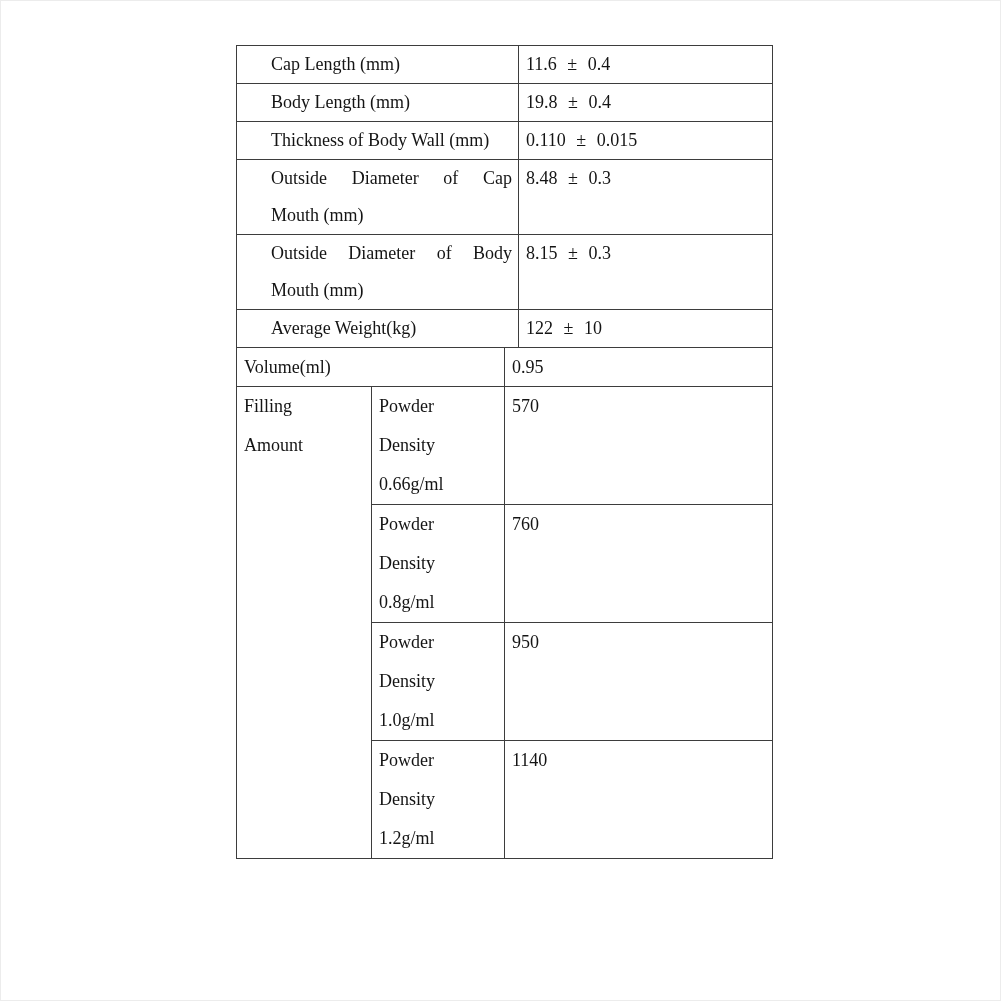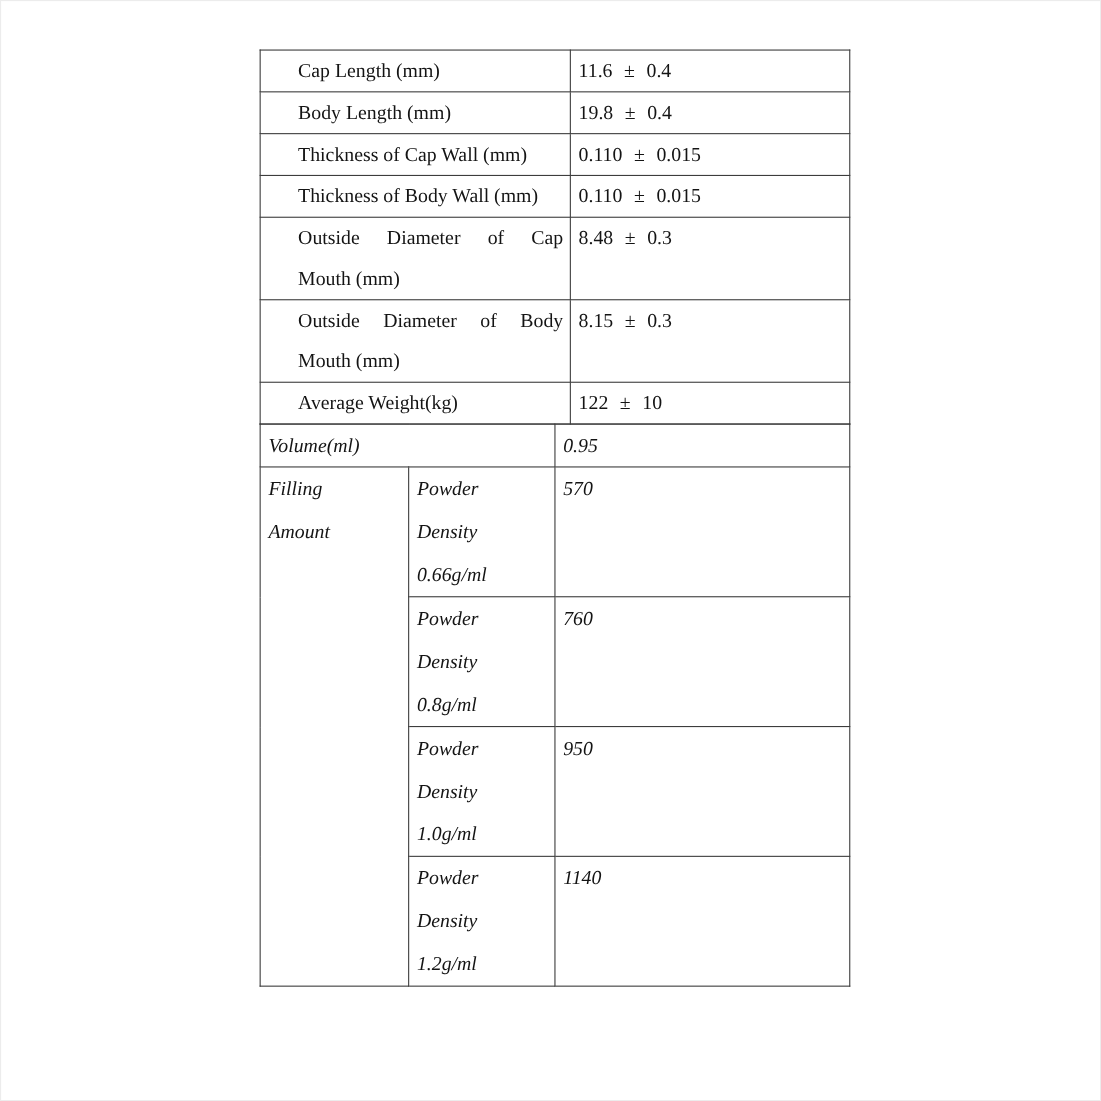--- a/index.html
+++ b/index.html
@@ -33,21 +33,21 @@
     overflow: hidden;
   }
   
   .t1 td { line-height: 37px; }
   .t1 tr.single { height: 38px; }
   .t1 tr.double { height: 75px; }
   .t1 .lbl { padding-left: 34px; padding-right: 6px; }
   .val { padding-left: 7px; word-spacing: 6px; }
   .jline { text-align: justify; text-align-last: justify; font-family: Liberation Serif, serif; }
   
-  .t2 { margin-top: -1px; font-style: italic; }
+  .t2 { margin-top: -1px; }
   .t2 td { line-height: 39px; padding-left: 7px; }
   .t2 tr.vol { height: 38px; }
   .t2 tr.vol td { line-height: 38px; }
   .t2 tr.fill { height: 118px; }
 </style>
 </head>
 <body>
 
 <div class="page">
   <div class="tables-wrap">
@@ -58,24 +58,20 @@
           <col style="width:254px">
         </colgroup>
       <tbody>
         <tr class="single">
           <td class="lbl">Cap Length (mm)</td>
           <td class="val">11.6 ± 0.4</td>
         </tr>
         <tr class="single">
           <td class="lbl">Body Length (mm)</td>
           <td class="val">19.8 ± 0.4</td>
-        </tr>
-        <tr class="single">
-          <td class="lbl">Thickness of Cap Wall (mm)</td>
-          <td class="val">0.110 ± 0.015</td>
         </tr>
         <tr class="single">
           <td class="lbl">Thickness of Body Wall (mm)</td>
           <td class="val">0.110 ± 0.015</td>
         </tr>
         <tr class="double">
           <td class="lbl">
             <div class="jline">Outside Diameter of Cap</div>
             <div>Mouth (mm)</div>
           </td>

